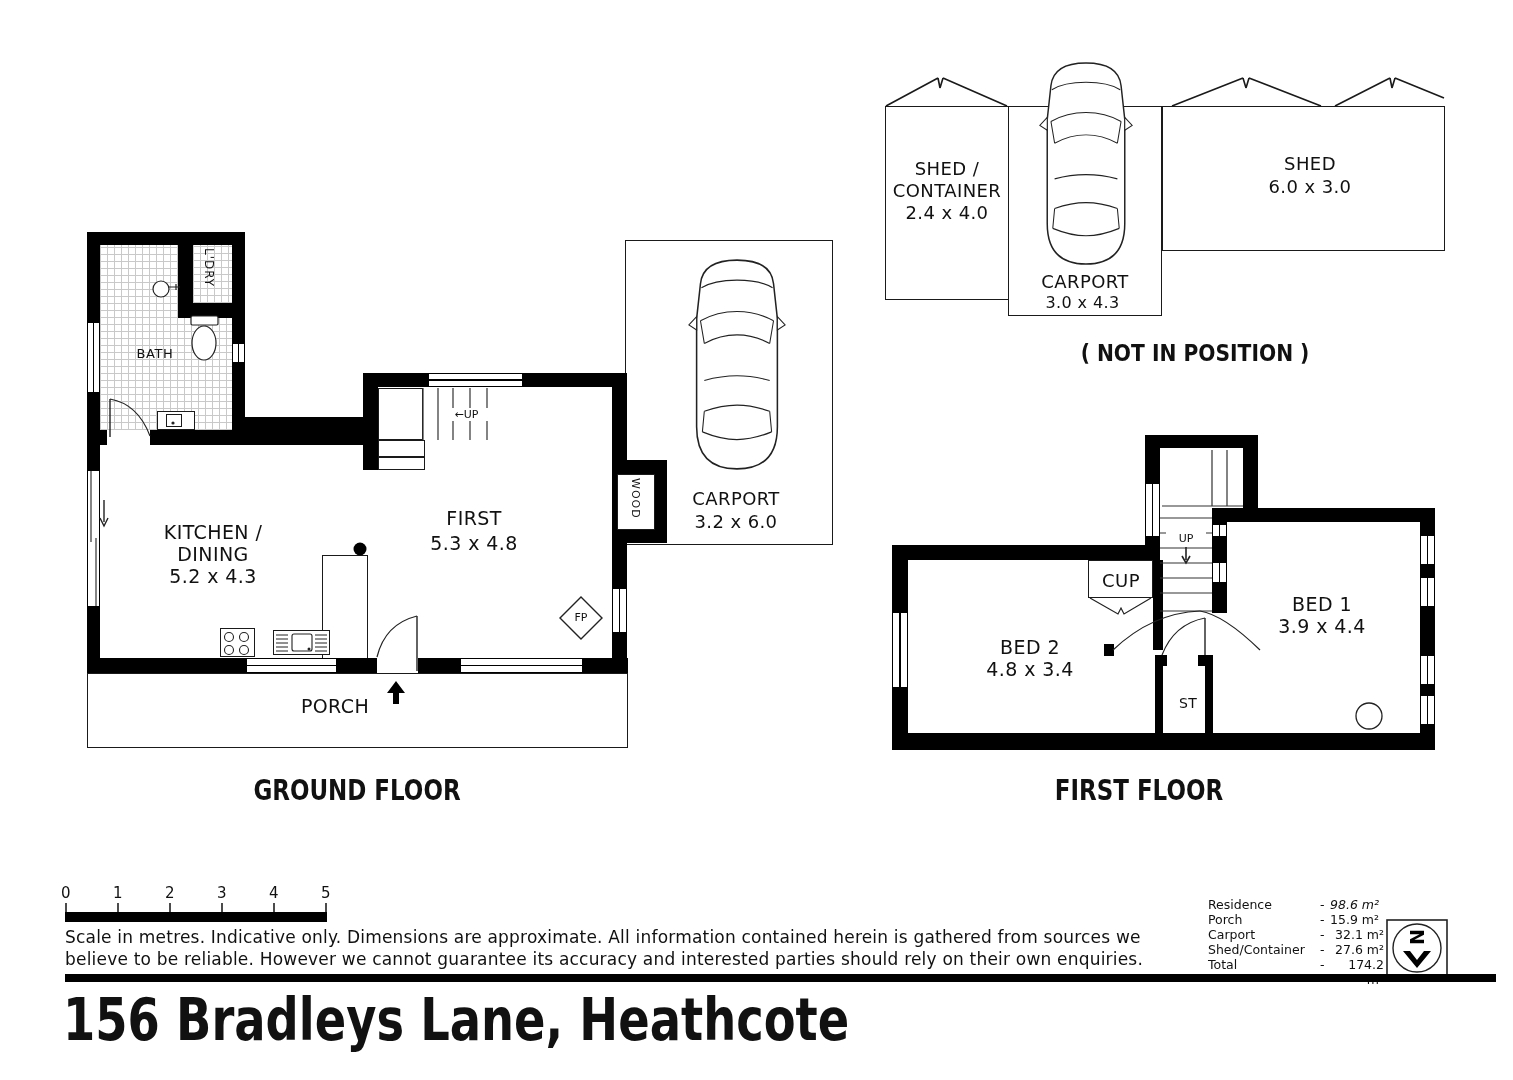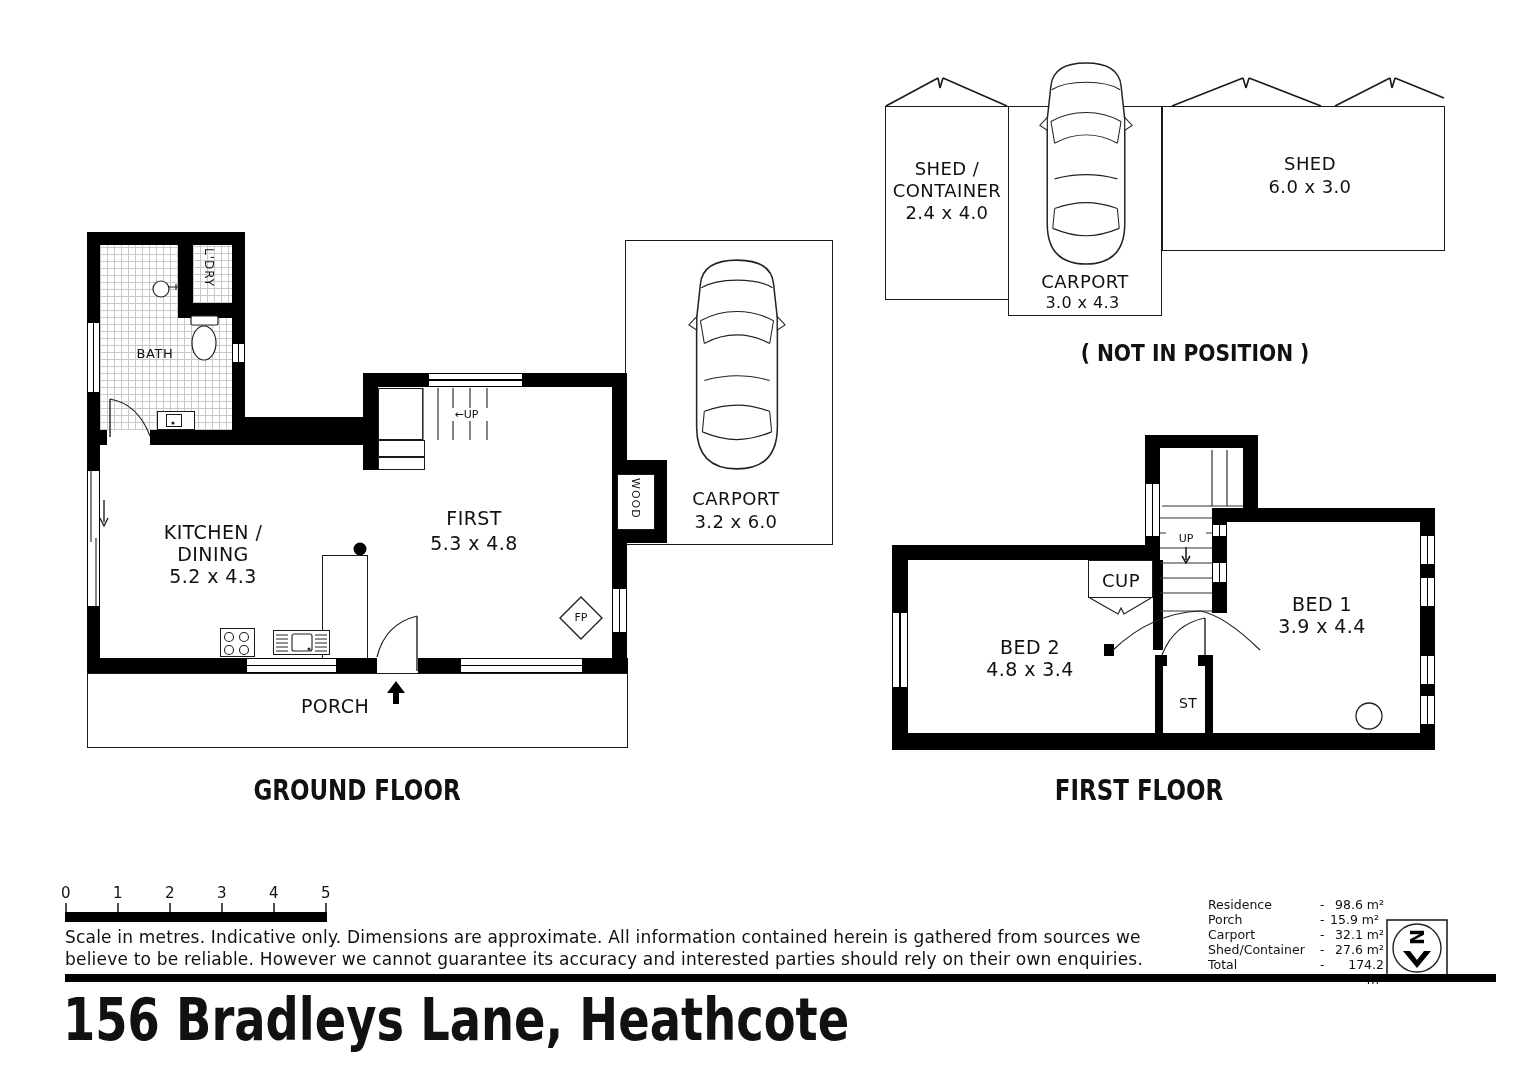--- a/index.html
+++ b/index.html
@@ -233,21 +233,21 @@
   <div class="lbl" style="left:264px;top:884px;width:20px;font-size:15px;">4</div>
   <div class="lbl" style="left:316px;top:884px;width:20px;font-size:15px;">5</div>
 
   <div class="abs" style="left:65px;top:927px;font-size:17px;letter-spacing:.2px;white-space:nowrap;">Scale in metres. Indicative only. Dimensions are approximate. All information contained herein is gathered from sources we</div>
   <div class="abs" style="left:65px;top:949px;font-size:17px;letter-spacing:.2px;white-space:nowrap;">believe to be reliable. However we cannot guarantee  its accuracy and interested parties should rely on their own enquiries.</div>
 
   <div class="abs" style="left:1208px;top:897px;width:176px;font-size:12.5px;line-height:15px;">
     <div style="display:flex;">
       <span style="width:112px;">Residence</span>
       <span style="width:10px;">-</span>
-      <span style="flex:1;text-align:right;">98.6 m²</span>
+      <span style="flex:1;text-align:left;font-style:italic;">98.6 m²</span>
     </div>
     <div style="display:flex;">
       <span style="width:112px;">Porch</span>
       <span style="width:10px;">-</span>
       <span style="flex:1;">15.9 m²</span>
     </div>
     <div style="display:flex;">
       <span style="width:112px;">Carport</span>
       <span style="width:10px;">-</span>
       <span style="flex:1;text-align:right;">32.1 m²</span>

